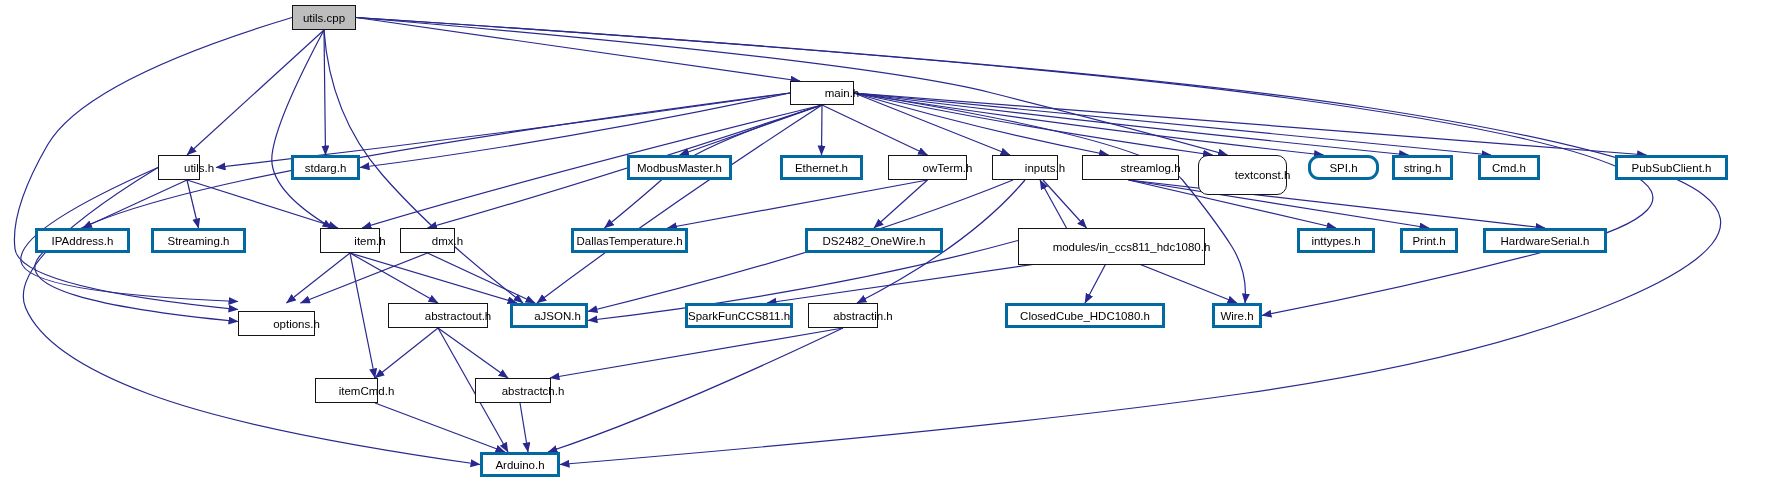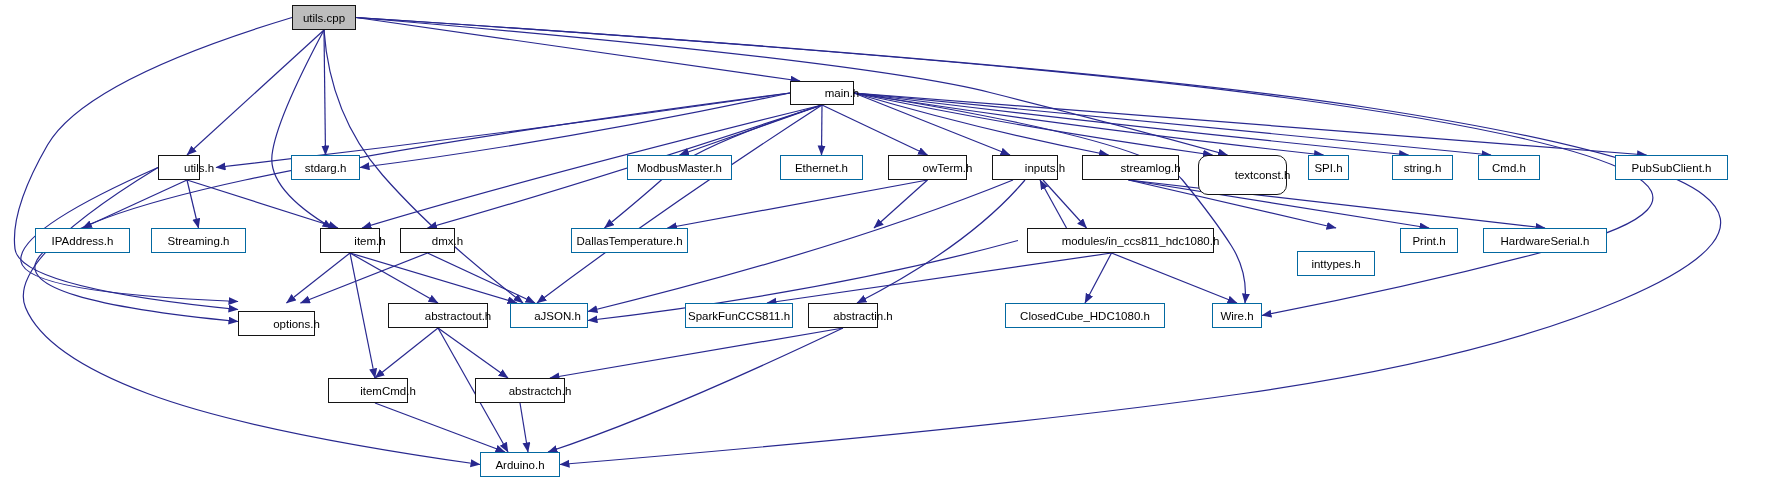--- a/index.html
+++ b/index.html
@@ -1,20 +1,20 @@
 <!DOCTYPE html>
 <html><head>
 <meta charset="utf-8">
 <style>
   html,body{margin:0;padding:0;background:#ffffff;}
   .graph{position:relative;width:1770px;height:485px;font-family:"Liberation Sans",sans-serif;overflow:hidden;}
   .edge-layer{position:absolute;left:0;top:0;width:1770px;height:485px;}
   .node{position:absolute;display:flex;align-items:center;justify-content:center;
         box-sizing:border-box;background:#ffffff;color:#000;font-size:11.5px;
-        white-space:nowrap;border:1px solid #0369a1;}
+        white-space:nowrap;border:3px solid #0369a1;}
   .node.internal{border:1.5px solid #141414;padding-left:40px;}
   .node.root{background:#bdbdbd;border:1.8px solid #141414;}
   .node span{pointer-events:none;}
 </style>
 </head>
 <body>
 
 <div class="graph">
   <svg class="edge-layer" viewBox="0 0 1770 485" xmlns="http://www.w3.org/2000/svg">
     <defs>
@@ -107,21 +107,21 @@
     </div>
     <div class="node internal" style="left: 992px; top: 155px; width: 66px; height: 25px;">
       <span>inputs.h</span>
     </div>
     <div class="node internal" style="left: 1082px; top: 155px; width: 97px; height: 25px;">
       <span>streamlog.h</span>
     </div>
     <div class="node internal" style="left: 1198px; top: 155px; width: 89px; height: 40px; border-radius: 10px;">
       <span>textconst.h</span>
     </div>
-    <div class="node external" style="left: 1308px; top: 155px; width: 41px; height: 25px;">
+    <div class="node external" style="left: 1308px; top: 155px; width: 71px; height: 25px; border-radius: 11px;">
       <span>SPI.h</span>
     </div>
     <div class="node external" style="left: 1392px; top: 155px; width: 61px; height: 25px;">
       <span>string.h</span>
     </div>
     <div class="node external" style="left: 1478px; top: 155px; width: 62px; height: 25px;">
       <span>Cmd.h</span>
     </div>
     <div class="node external" style="left: 1615px; top: 155px; width: 113px; height: 25px;">
       <span>PubSubClient.h</span>
@@ -134,24 +134,27 @@
     </div>
     <div class="node internal" style="left: 320px; top: 228px; width: 60px; height: 25px;">
       <span>item.h</span>
     </div>
     <div class="node internal" style="left: 400px; top: 228px; width: 55px; height: 25px;">
       <span>dmx.h</span>
     </div>
     <div class="node external" style="left: 571px; top: 228px; width: 117px; height: 25px;">
       <span>DallasTemperature.h</span>
     </div>
-    <div class="node internal" style="left: 1018px; top: 228px; width: 187px; height: 25px; margin-left: 9px;">
+    <div class="node external" style="left: 805px; top: 228px; width: 138px; height: 25px;">
+      <span>DS2482_OneWire.h</span>
+    </div>
+    <div class="node internal" style="left: 1018px; top: 228px; width: 187px; height: 37px;">
       <span>modules/in_ccs811_hdc1080.h</span>
     </div>
-    <div class="node external" style="left: 1297px; top: 228px; width: 78px; height: 25px; margin-top: 23px;">
+    <div class="node external" style="left: 1297px; top: 228px; width: 78px; height: 25px;">
       <span>inttypes.h</span>
     </div>
     <div class="node external" style="left: 1400px; top: 228px; width: 58px; height: 25px;">
       <span>Print.h</span>
     </div>
     <div class="node external" style="left: 1483px; top: 228px; width: 124px; height: 25px;">
       <span>HardwareSerial.h</span>
     </div>
     <div class="node internal" style="left: 238px; top: 303px; width: 77px; height: 25px; margin-top: 8px;">
       <span>options.h</span>
@@ -167,22 +170,22 @@
     </div>
     <div class="node internal" style="left: 808px; top: 303px; width: 70px; height: 25px;">
       <span>abstractin.h</span>
     </div>
     <div class="node external" style="left: 1005px; top: 303px; width: 160px; height: 25px;">
       <span>ClosedCube_HDC1080.h</span>
     </div>
     <div class="node external" style="left: 1212px; top: 303px; width: 50px; height: 25px;">
       <span>Wire.h</span>
     </div>
-    <div class="node internal" style="left: 328px; top: 378px; width: 80px; height: 25px;">
+    <div class="node internal" style="left: 315px; top: 378px; width: 63px; height: 25px;">
       <span>itemCmd.h</span>
     </div>
-    <div class="node internal" style="left: 475px; top: 378px; width: 90px; height: 25px;">
+    <div class="node internal" style="left: 475px; top: 378px; width: 76px; height: 25px;">
       <span>abstractch.h</span>
     </div>
     <div class="node external" style="left: 480px; top: 452px; width: 80px; height: 25px;">
       <span>Arduino.h</span>
     </div>
   </div>
 
 </body></html>

